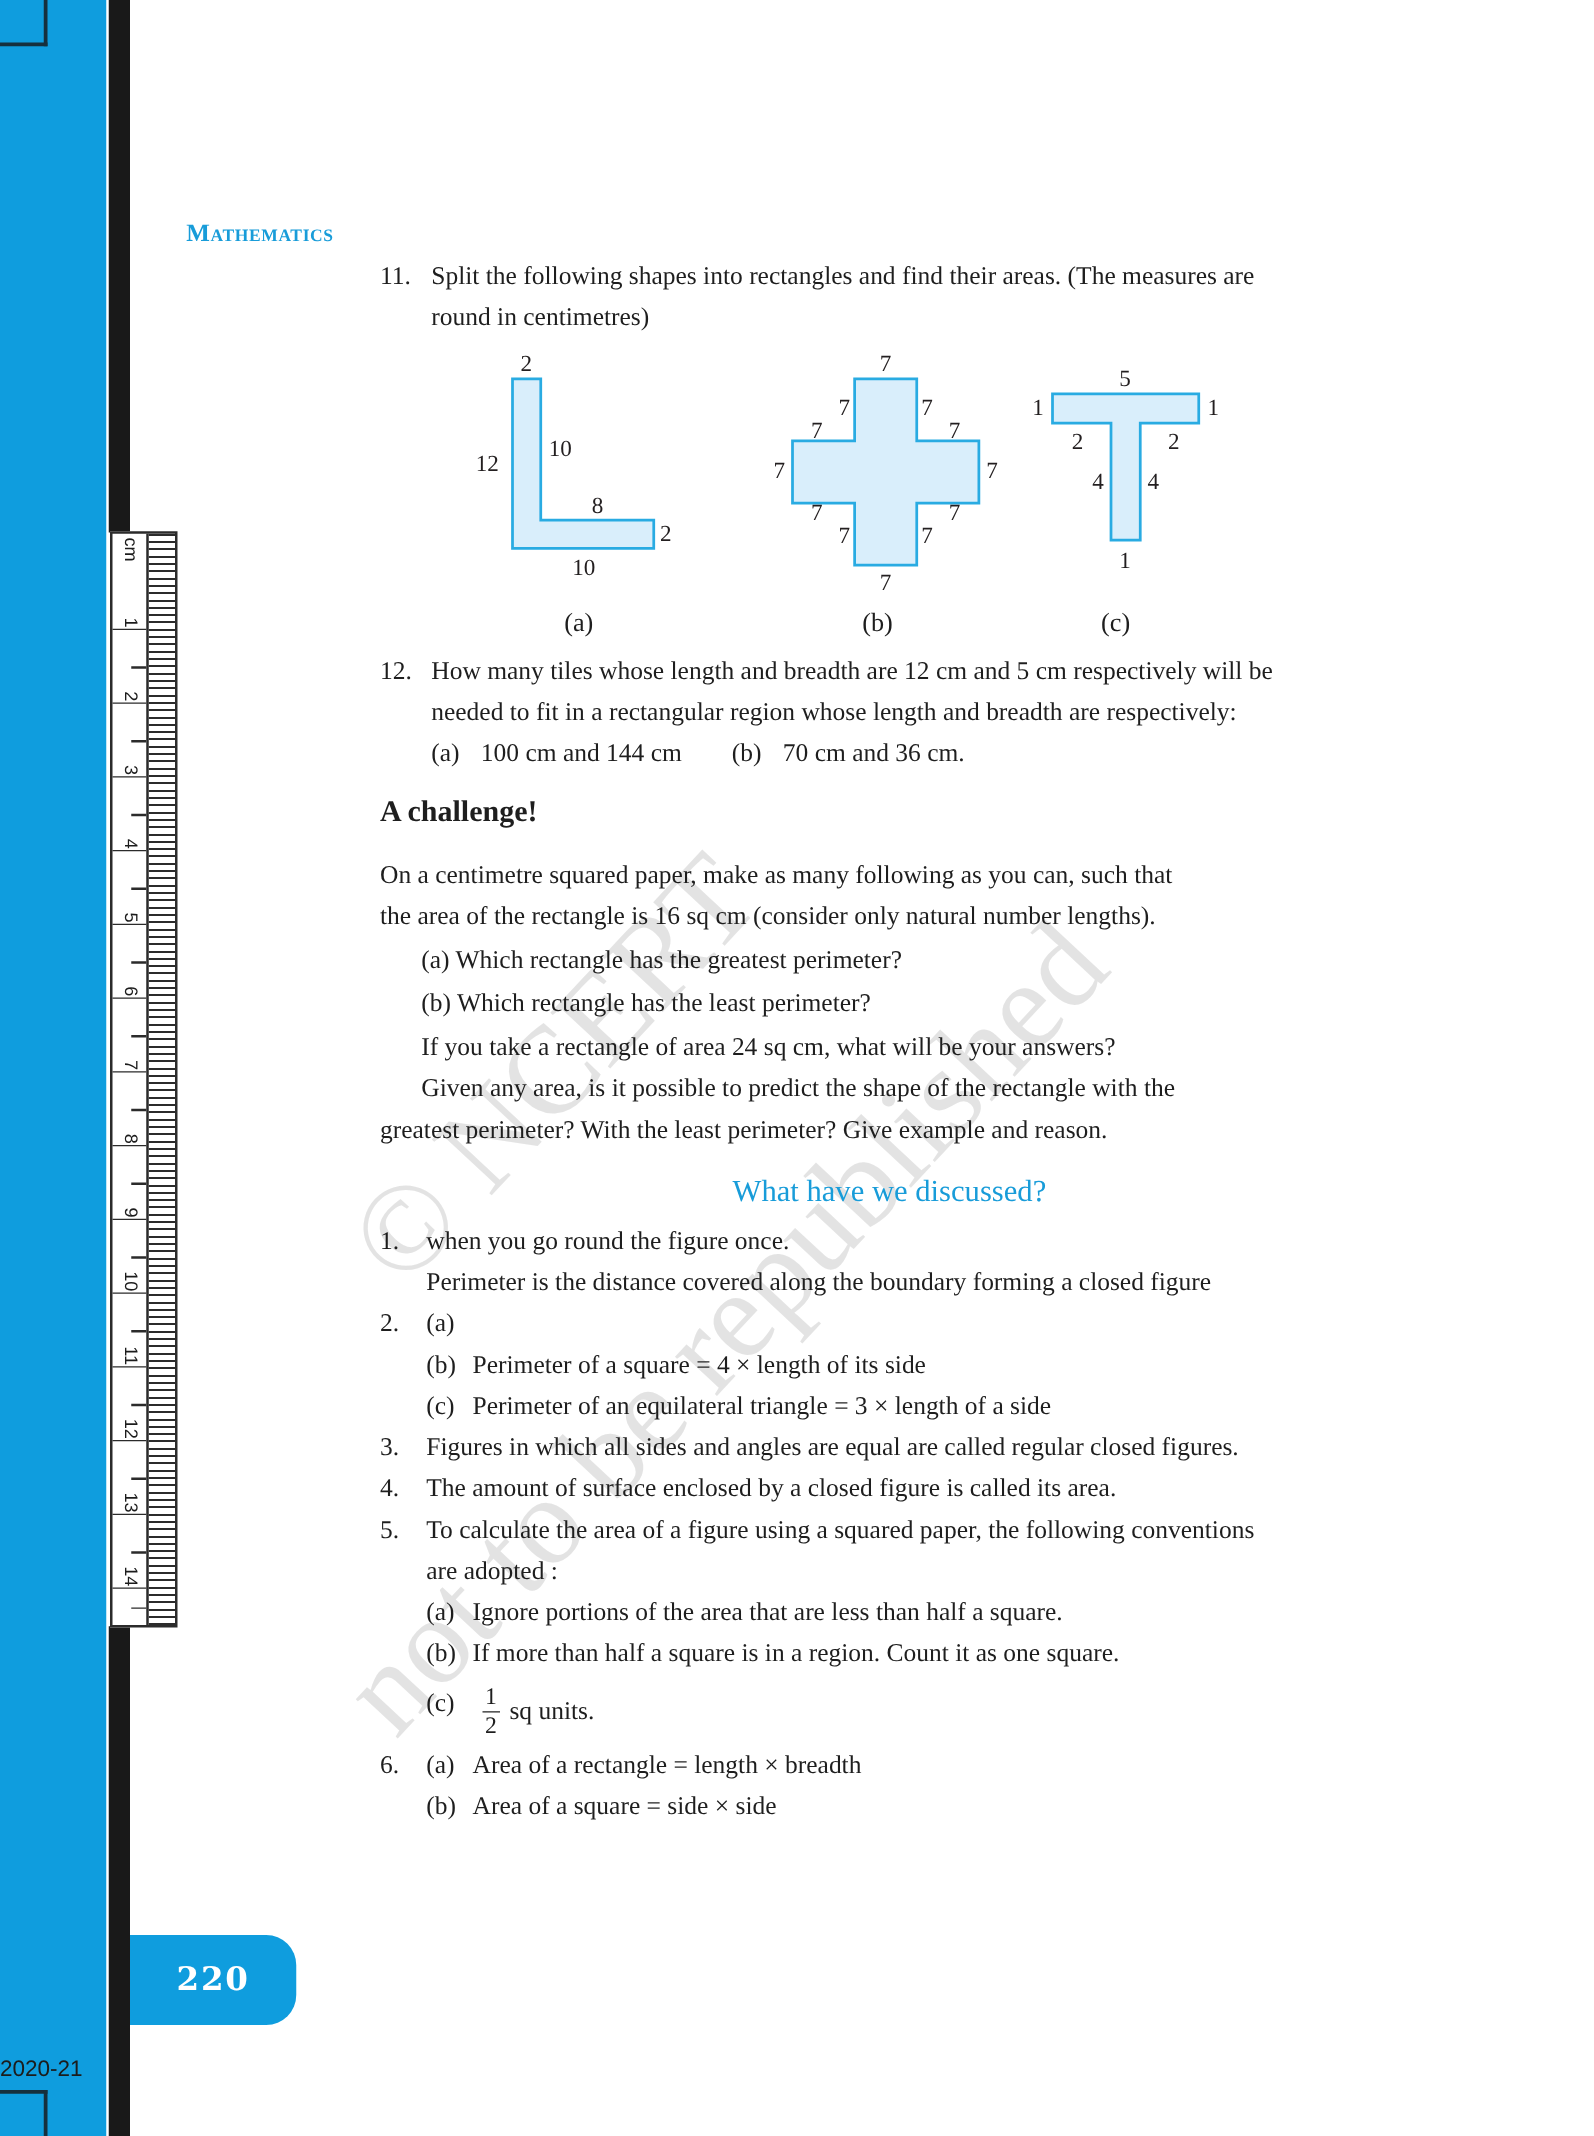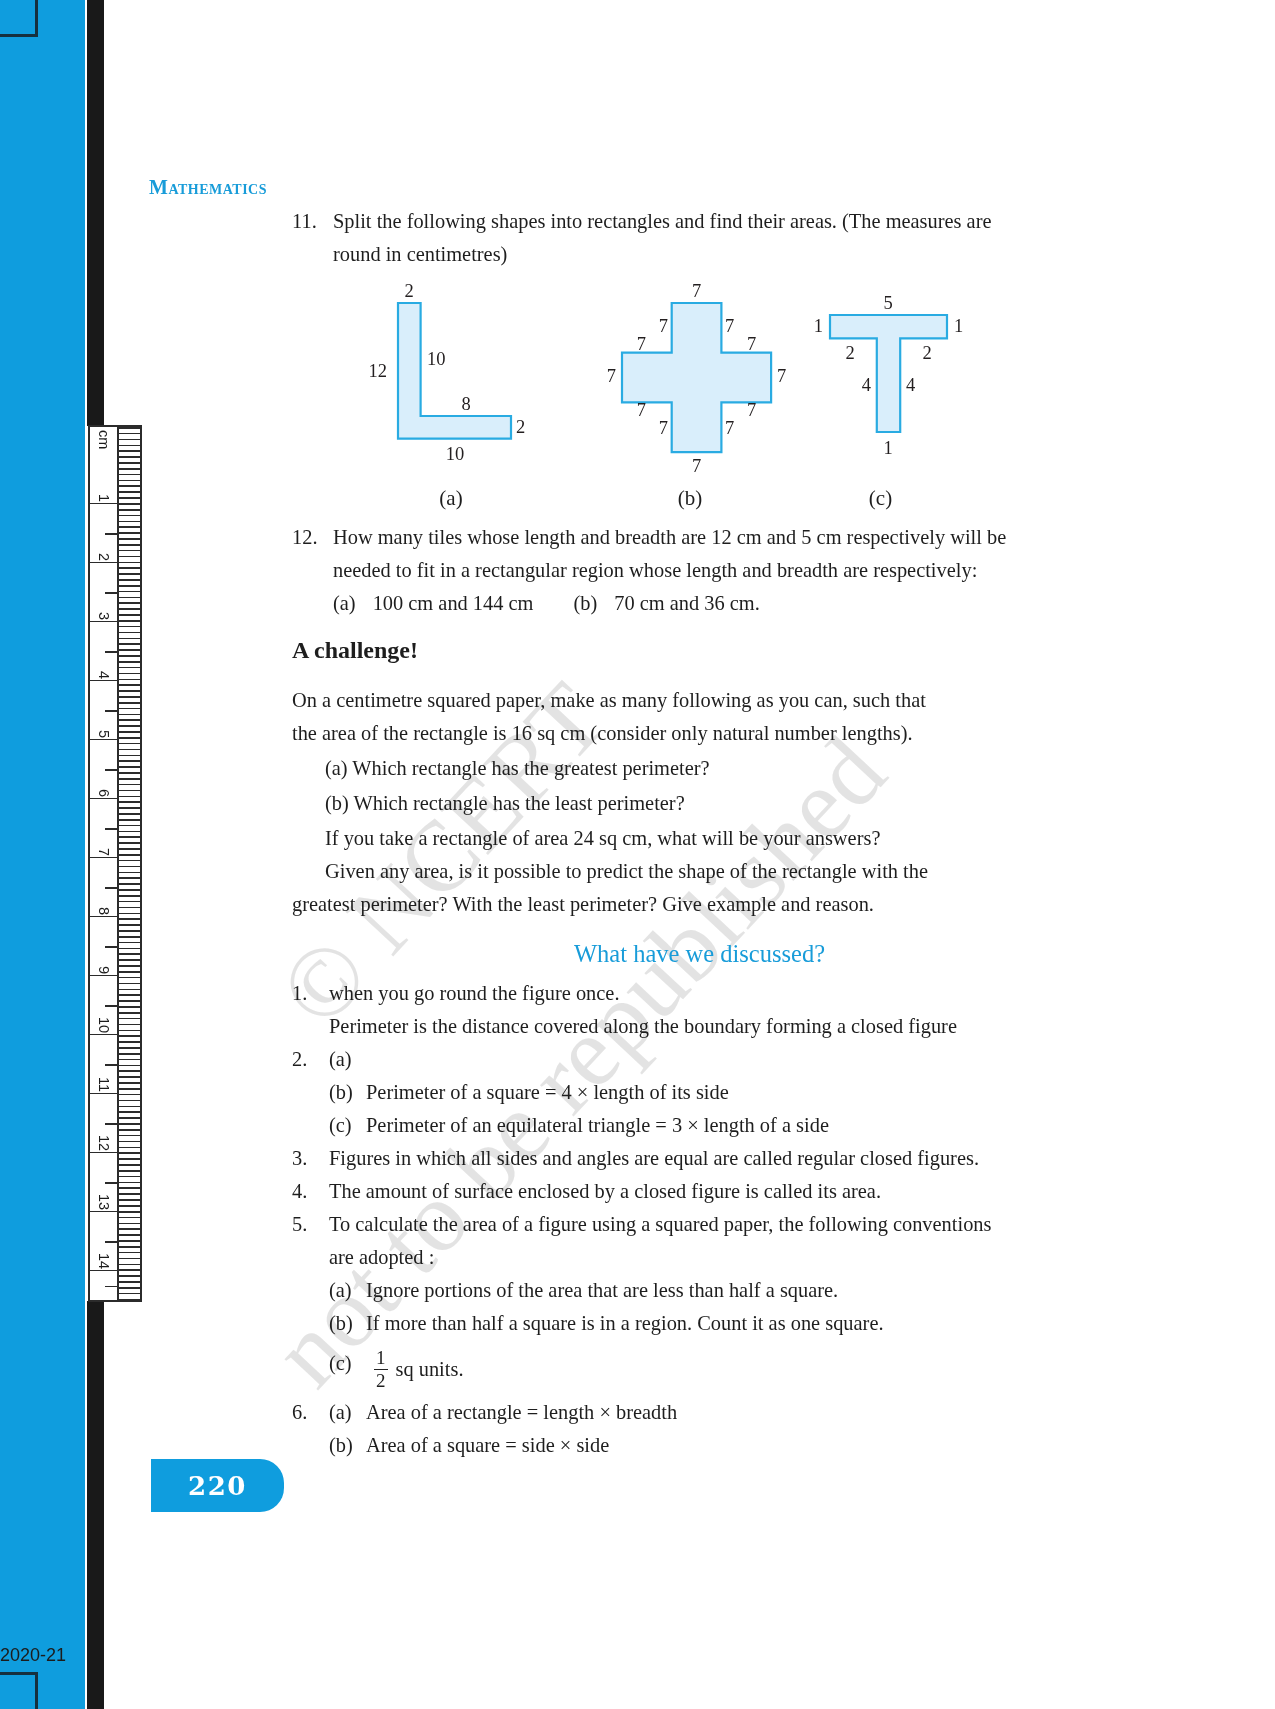--- a/index.html
+++ b/index.html
@@ -39,28 +39,28 @@
 
   
   .wm{position:absolute;color:#c9c9c9;opacity:.5;font-size:100px;white-space:nowrap;
       transform:rotate(-47deg);transform-origin:0 50%;z-index:0;pointer-events:none;}
   .wm1{left:298px;top:952px;}
   .wm2{left:292px;top:1312px;}
 
   
   .math-header{position:absolute;left:149px;top:176px;font-variant:small-caps;font-weight:bold;
       font-size:20px;letter-spacing:.5px;color:var(--heading);z-index:3;}
-  .pagenum{position:absolute;left:104px;top:1459px;width:133px;height:53px;background:var(--accent);
+  .pagenum{position:absolute;left:104px;top:1548px;width:133px;height:72px;background:var(--accent);
       color:#fff;border-radius:0 24px 24px 0;display:flex;align-items:center;justify-content:center;
-      font-family:"DejaVu Serif",serif;font-weight:bold;font-size:26px;letter-spacing:1.5px;z-index:3;margin-left:47px;}
+      font-family:"DejaVu Serif",serif;font-weight:bold;font-size:26px;letter-spacing:1.5px;z-index:3;}
   .footer{position:absolute;left:0;top:1645px;width:1275px;
       font-family:"Liberation Sans",sans-serif;font-size:18px;color:#1c1c1c;z-index:3;}
 
   
-  .content{position:absolute;left:292px;top:205px;width:815px;font-size:20.4px;line-height:33px;z-index:2;}
+  .content{position:absolute;left:304px;top:205px;width:815px;font-size:20.4px;line-height:33px;z-index:2;}
   .line{white-space:nowrap;}
   .qitem{display:flex;}
   .qnum{width:41px;flex:none;}
   .qtext{flex:1;}
   .optline{display:flex;}
   .opttag{margin-right:17px;}
   .optgap{width:40px;flex:none;}
 
   
   .figrow{position:relative;height:238px;margin-top:12px;}

